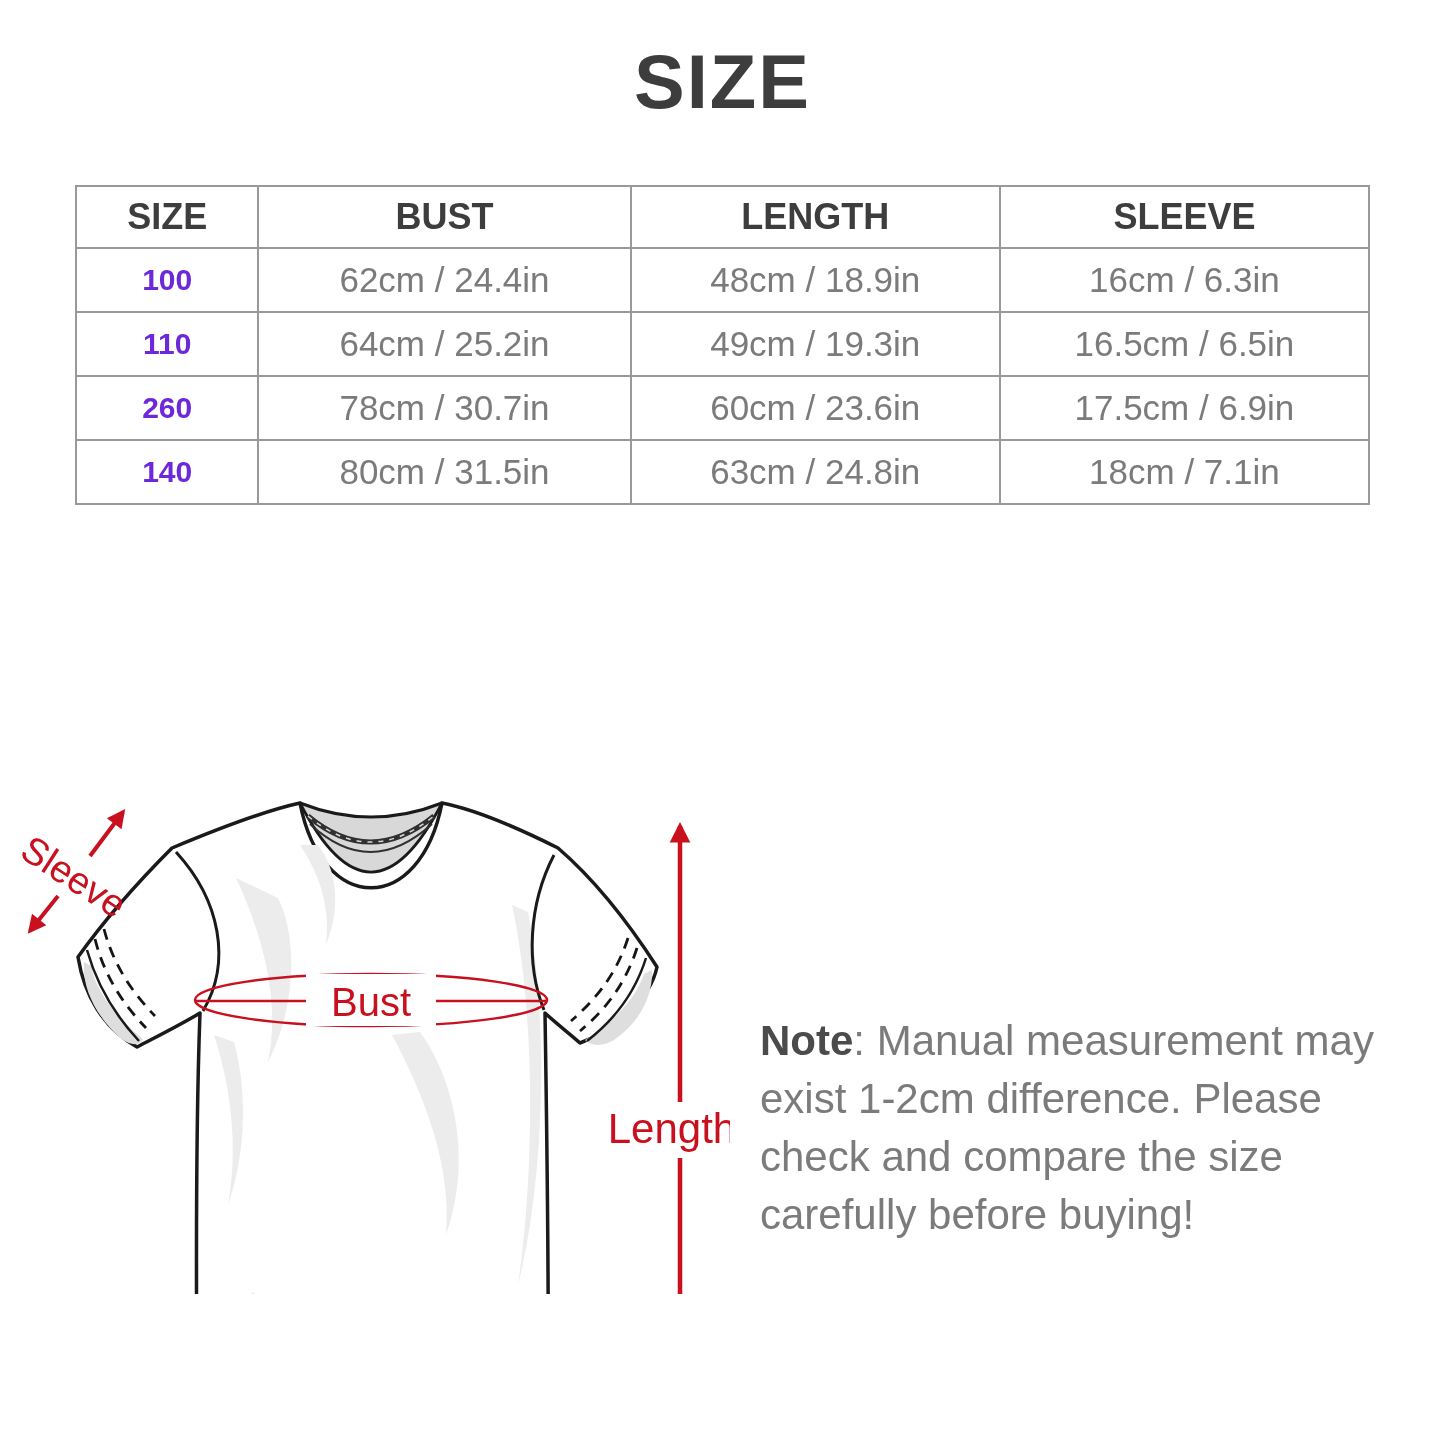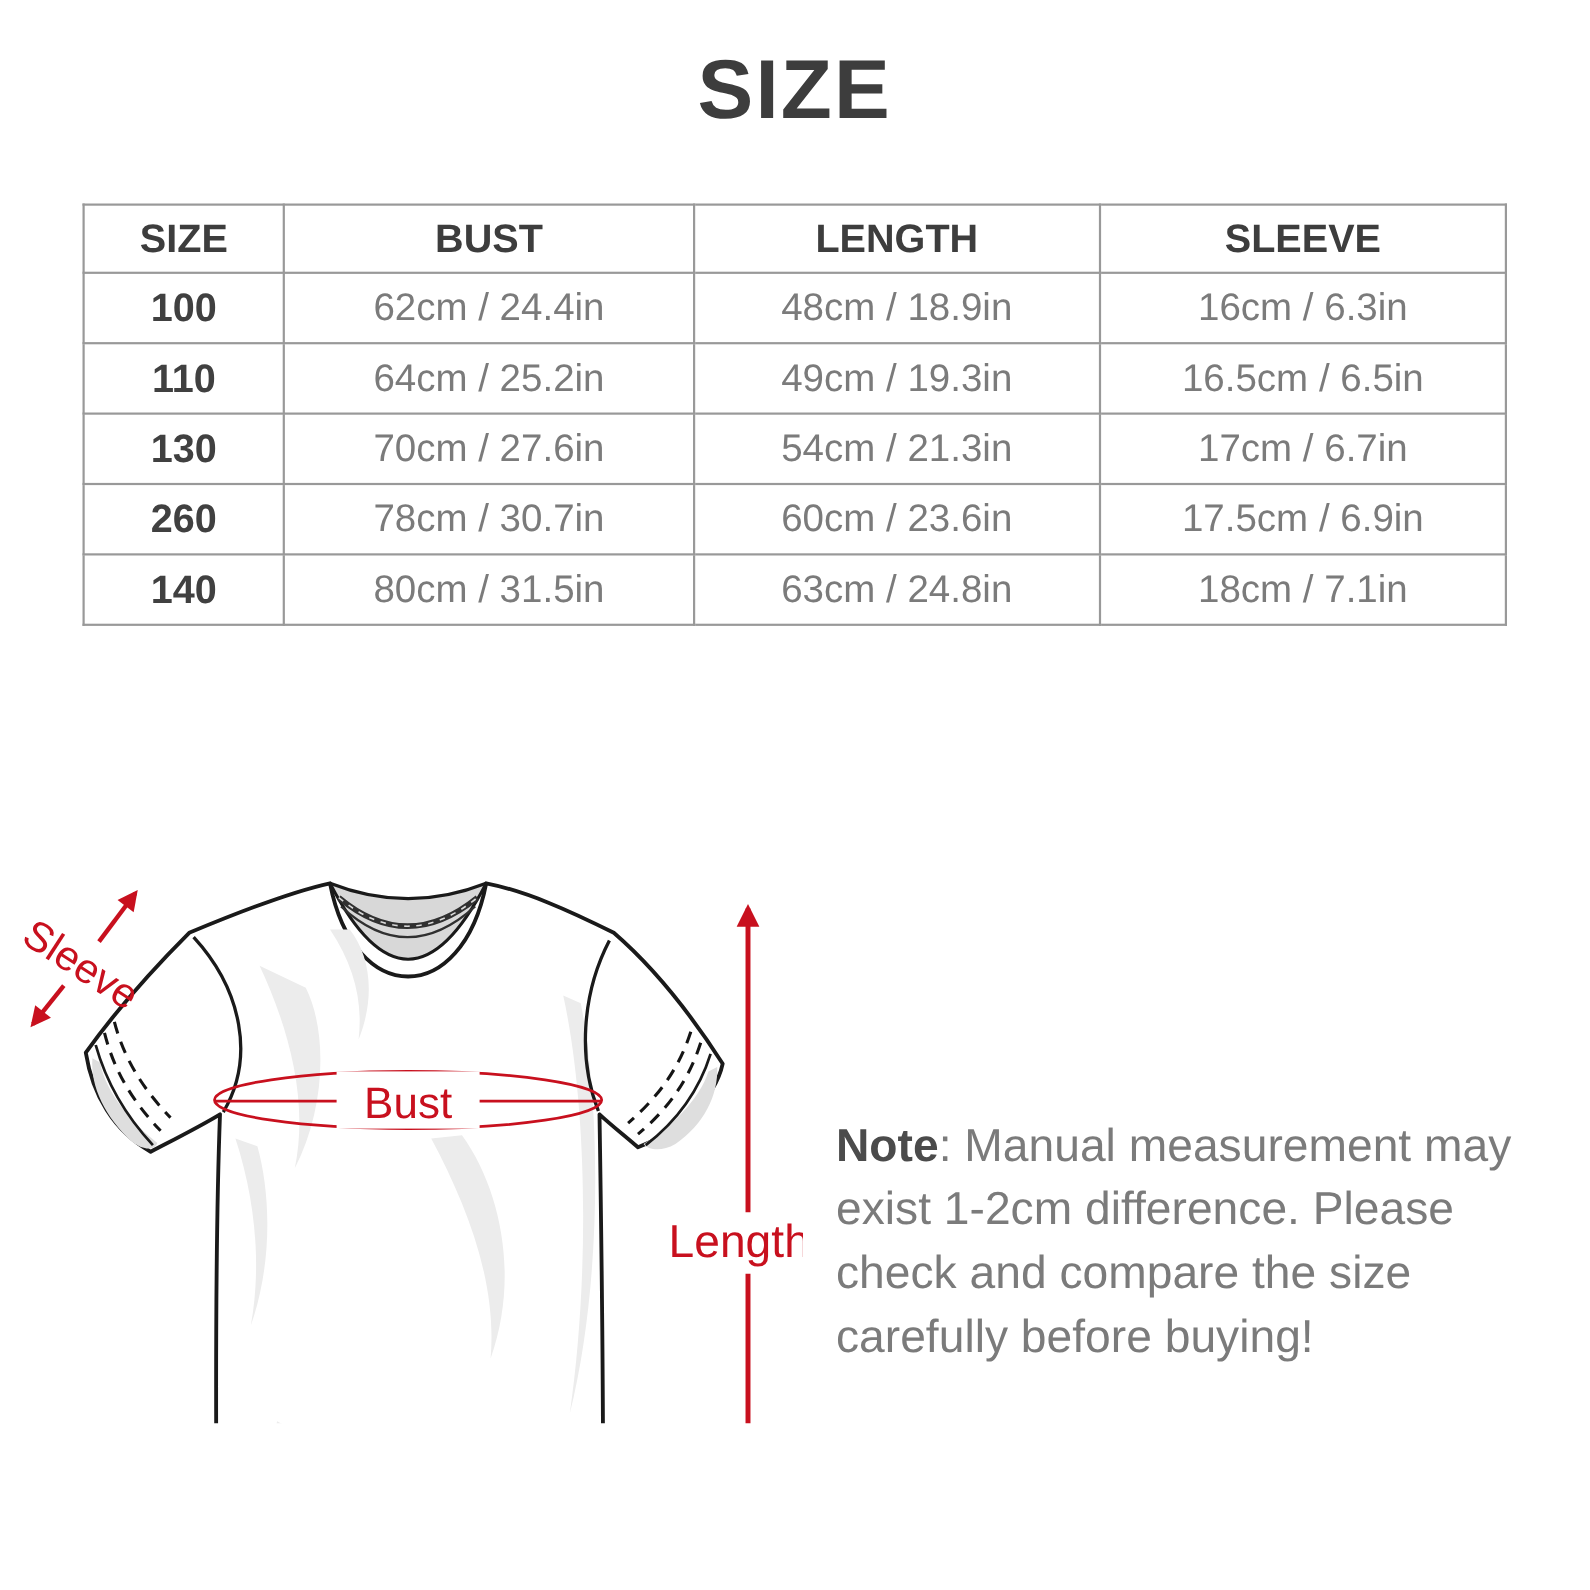--- a/index.html
+++ b/index.html
@@ -18,21 +18,21 @@
     position:absolute;left:75px;top:185px;width:1295px;
     border-collapse:collapse;table-layout:fixed;background:#fff;
   }
   #size-table th,#size-table td{
     border:2px solid #999999;text-align:center;vertical-align:middle;padding:0;
   }
   #size-table thead tr{height:62px;}
   #size-table tbody tr{height:64px;}
   #size-table th{font-size:36px;font-weight:bold;color:#3d3d3d;}
   #size-table td{font-size:35px;font-weight:normal;color:#7b7b7b;}
-  #size-table td.size-col{font-size:36px;font-weight:bold;color:#404040;}
+  #size-table td.size-col{font-size:30px;font-weight:bold;color:#6d28d9;}
   #size-table col.c-size{width:14.1%;}
   #size-table col.c-bust{width:28.8%;}
   #size-table col.c-length{width:28.55%;}
   #size-table col.c-sleeve{width:28.55%;}
   
   #tshirt-figure{position:absolute;left:0;top:778px;width:730px;height:667px;}
   #tshirt-figure text{font-family:"Liberation Sans",sans-serif;}
   .red-label{fill:#c8101e;}
   
   #note-block{
@@ -68,26 +68,20 @@
           <td class="size-col">100</td>
           <td>62cm / 24.4in</td>
           <td>48cm / 18.9in</td>
           <td>16cm / 6.3in</td>
         </tr>
         <tr>
           <td class="size-col">110</td>
           <td>64cm / 25.2in</td>
           <td>49cm / 19.3in</td>
           <td>16.5cm / 6.5in</td>
-        </tr>
-        <tr>
-          <td class="size-col">130</td>
-          <td>70cm / 27.6in</td>
-          <td>54cm / 21.3in</td>
-          <td>17cm / 6.7in</td>
         </tr>
         <tr>
           <td class="size-col">260</td>
           <td>78cm / 30.7in</td>
           <td>60cm / 23.6in</td>
           <td>17.5cm / 6.9in</td>
         </tr>
         <tr>
           <td class="size-col">140</td>
           <td>80cm / 31.5in</td>

